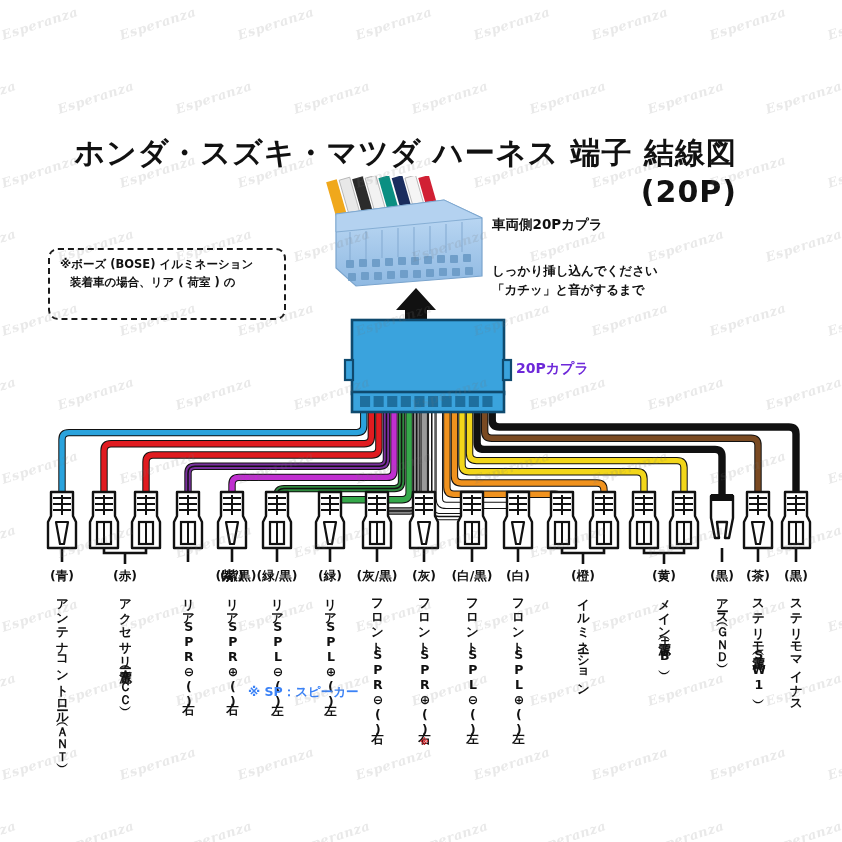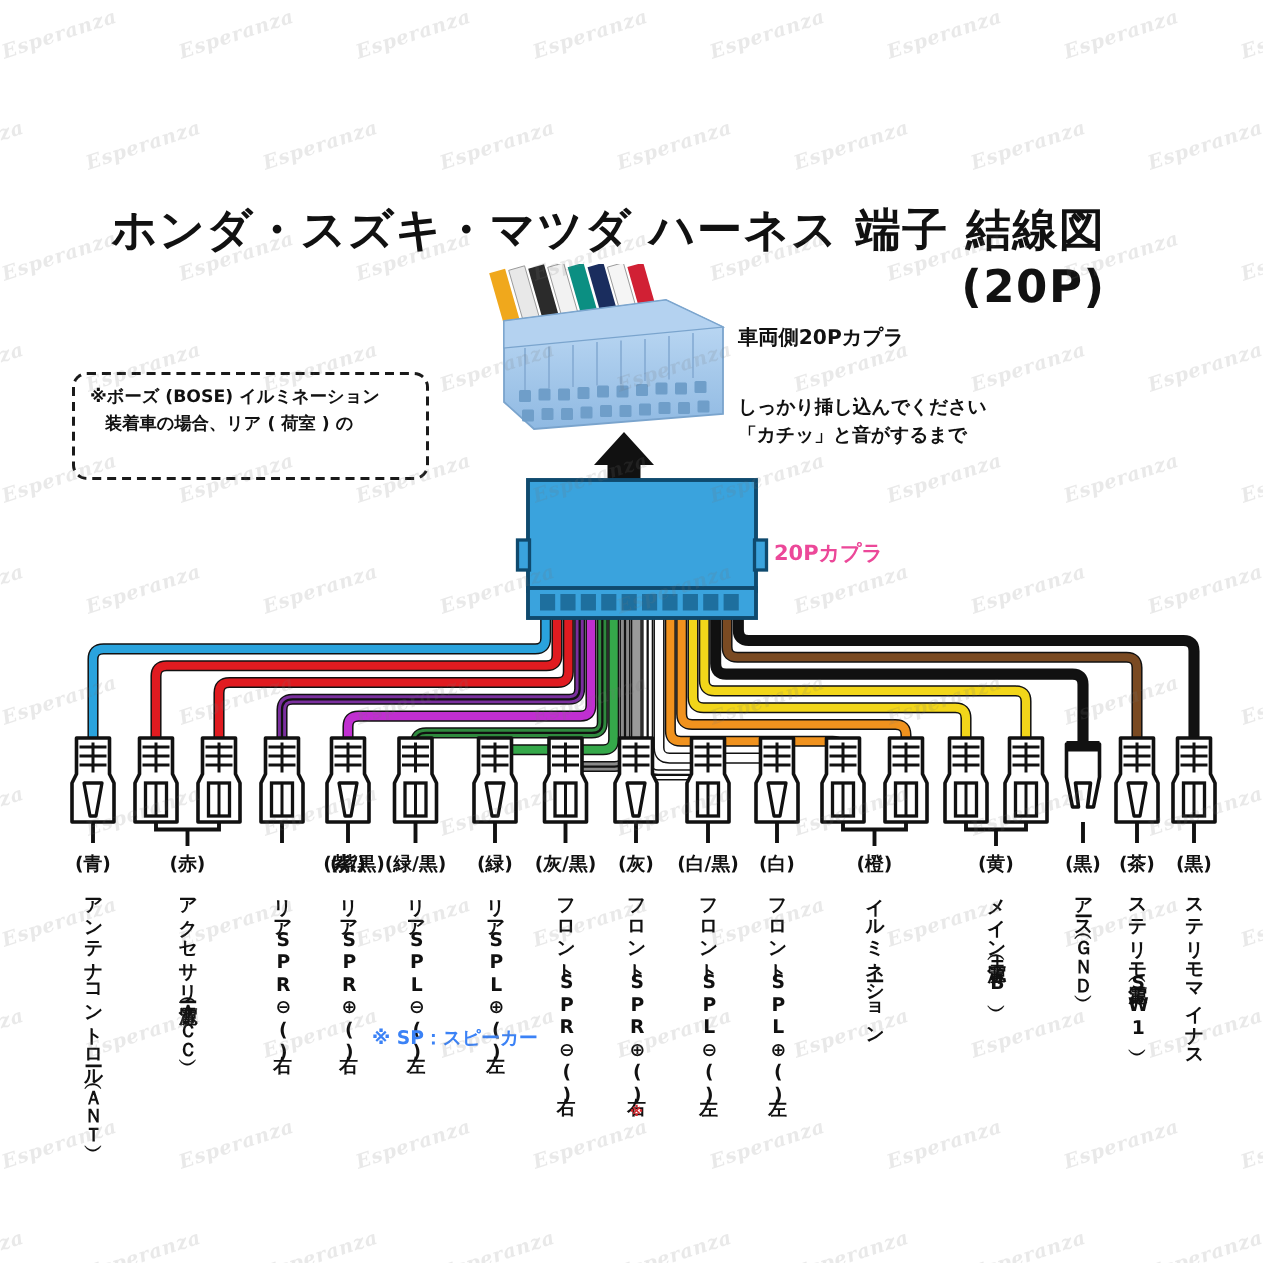--- a/index.html
+++ b/index.html
@@ -62,21 +62,21 @@
     position:absolute; left:492px; top:216px; z-index:22;
     font-size:13.5px; font-weight:700; color:#111; white-space:nowrap;
   }
   #click-note {
     position:absolute; left:492px; top:262px; z-index:22;
     font-size:12.5px; font-weight:700; color:#111; line-height:1.5;
     white-space:nowrap;
   }
   #cplr-label {
     position:absolute; left:516px; top:360px; z-index:22;
-    font-size:14px; font-weight:700; color:#ec4899; white-space:nowrap;
+    font-size:14px; font-weight:700; color:#6d28d9; white-space:nowrap;
   }
 
   
   .collabel {
     position:absolute; z-index:25;
     font-size:12.5px; font-weight:700; color:#111;
     white-space:nowrap; text-align:center;
     transform: translateX(-50%);
   }
   .vlabel {

